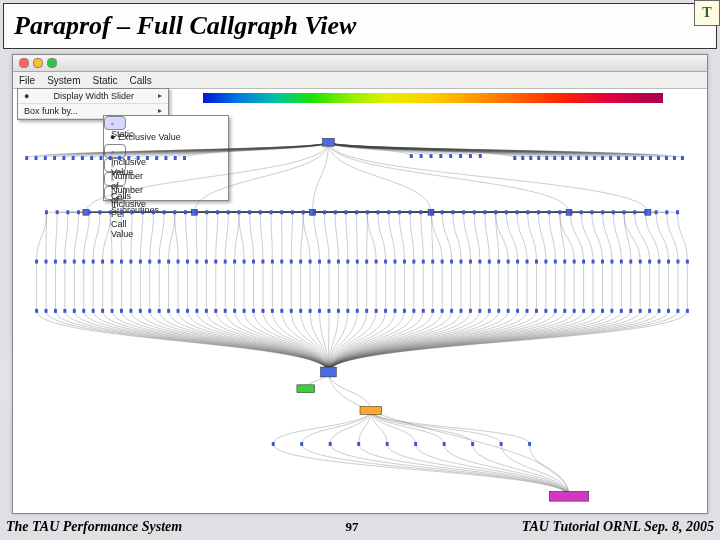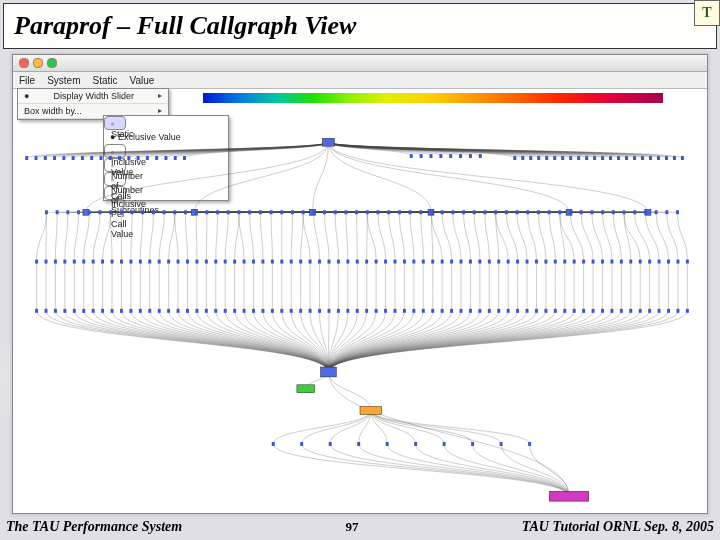--- a/index.html
+++ b/index.html
@@ -131,30 +131,30 @@
       <div class="traffic">
         <div class="dot red"></div>
         <div class="dot yellow"></div>
         <div class="dot green"></div>
       </div>
     </div>
     <div class="menubar">
       <span>File</span>
       <span>System</span>
       <span>Static</span>
-      <span>Value</span>
+      <span>Calls</span>
     </div>
 
     <div class="dropdown-panel">
       <div class="dropdown-row check">
         <span>Display Width Slider</span>
         <span class="caret">▸</span>
       </div>
       <div class="dropdown-row">
-        <span>Box width by...</span>
+        <span>Box funk by...</span>
         <span class="caret">▸</span>
       </div>
     </div>
 
     <div class="popup-panel">
       <div class="popup-row dot sel">Static</div>
       <div class="popup-row fill">Exclusive Value</div>
       <div class="popup-row dot">Inclusive Value</div>
       <div class="popup-row dot">Number of Calls</div>
       <div class="popup-row dot">Number of Subroutines</div>

